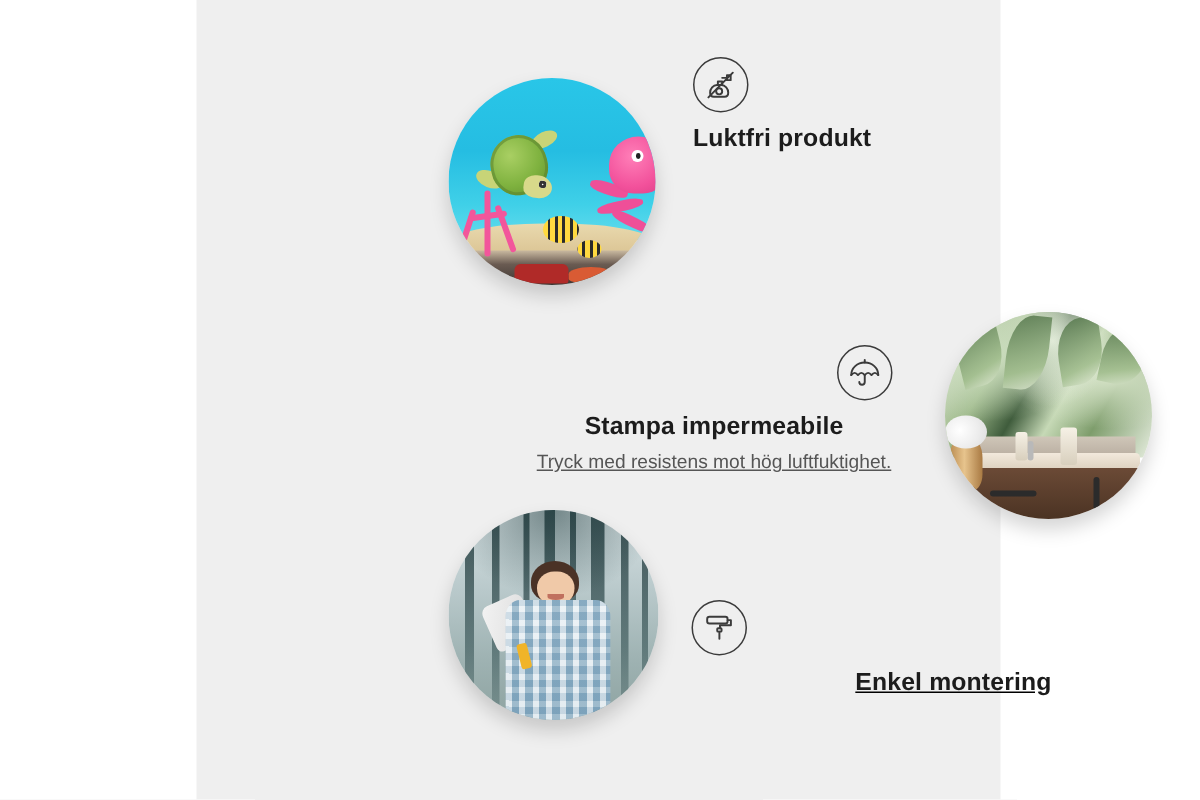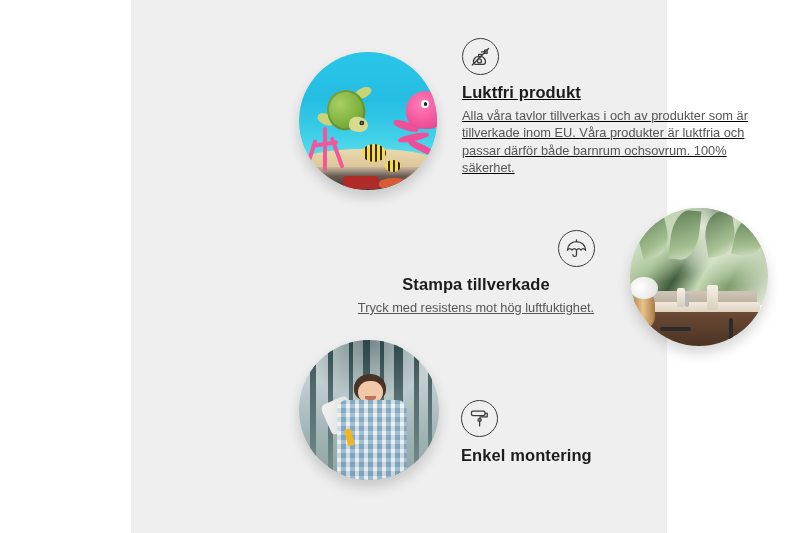--- a/index.html
+++ b/index.html
@@ -32,31 +32,31 @@
   }
   .f-title{
     font-size:16.5px;font-weight:bold;color:#1c1c1c;
     letter-spacing:.1px;margin:8px 0 5px 0;white-space:nowrap;
   }
   .f-body{
     font-size:12.8px;line-height:17.4px;color:#555555;
   }
 
   
-  #feature-odourless{left:331px;top:38px;width:300px;text-align:left;text-decoration:underline;}
+  #feature-odourless{left:331px;top:38px;width:300px;text-align:left;}
   #feature-odourless .f-icon{margin-left:0;}
 
   
   #feature-waterproof{left:204px;top:230px;width:282px;text-align:center;}
   #feature-waterproof .f-icon{margin:0 0 0 auto;margin-right:22px;}
   #feature-waterproof .f-title{font-size:16.5px;}
   #feature-waterproof .f-body{font-size:12.8px;text-decoration:underline;}
 
   
-  #feature-mounting{left:330px;top:400px;width:240px;text-align:left;}
+  #feature-mounting{left:330px;top:400px;width:240px;text-align:right;text-decoration:underline;}
   #feature-mounting .f-title{margin-top:9px;}
 
   
   .ico{display:block;}
 
   
   #img-underwater{left:168px;top:52px;width:138px;height:138px;}
   .sea-water{position:absolute;left:0;top:0;width:100%;height:78%;
     background:linear-gradient(180deg,#29c6e8 0%,#25bde2 45%,#3fd0e8 78%,#63dced 100%);}
   .sea-sand{position:absolute;left:0;bottom:16%;width:100%;height:14%;
@@ -214,33 +214,32 @@
         <svg class="ico" width="23" height="23" viewBox="0 0 24 24" fill="none" stroke="#3b3b3b" stroke-width="1.35" stroke-linecap="round" stroke-linejoin="round">
           <path d="M7.2 20.3c-1.6 0-2.6-1.2-2.6-2.8 0-2.6 2.1-5.3 4.8-5.3h3c2.7 0 4.8 2.7 4.8 5.3 0 1.6-1 2.8-2.6 2.8z"></path>
           <path d="M10 12v-2.2h3V12"></path>
           <path d="M13 7.2h3.3"></path>
           <path d="M16.3 5.4h2.6v3.4h-2.6z"></path>
           <circle cx="10.9" cy="16.6" r="2.1"></circle>
           <line x1="3.4" y1="20.8" x2="20.4" y2="3.6"></line>
         </svg>
       </div>
       <div class="f-title">Luktfri produkt</div>
-      <div class="f-body">Alla våra tavlor tillverkas i och av produkter som är tillverkade inom EU. Våra produkter är luktfria och passar därför både barnrum ochsovrum. 100% säkerhet.</div>
     </div>
 
     <div class="feature" id="feature-waterproof">
       <div class="f-icon">
         <svg class="ico" width="23" height="23" viewBox="0 0 24 24" fill="none" stroke="#3b3b3b" stroke-width="1.35" stroke-linecap="round" stroke-linejoin="round">
           <path d="M2.6 13.6C2.6 8.6 6.8 4.9 12 4.9s9.4 3.7 9.4 8.7"></path>
           <path d="M2.6 13.6c1.6-2 3.1-2 4.7 0 1.6-2 3.1-2 4.7 0 1.6-2 3.1-2 4.7 0 1.6-2 3.1-2 4.7 0"></path>
           <line x1="12" y1="4.9" x2="12" y2="3.1"></line>
           <path d="M12 13.6v4.8c0 1.1-.9 1.9-1.9 1.9s-1.9-.8-1.9-1.9"></path>
         </svg>
       </div>
-      <div class="f-title">Stampa tillverkade</div>
+      <div class="f-title">Stampa impermeabile</div>
       <div class="f-body">Tryck med resistens mot hög luftfuktighet.</div>
     </div>
 
     <div class="circle" id="img-bathroom">
       <div class="inner">
         <div class="bath-wall">
           <div class="leaf l1"></div>
             <div class="leaf l2"></div>
           <div class="leaf l3"></div>
             <div class="leaf l4"></div>

